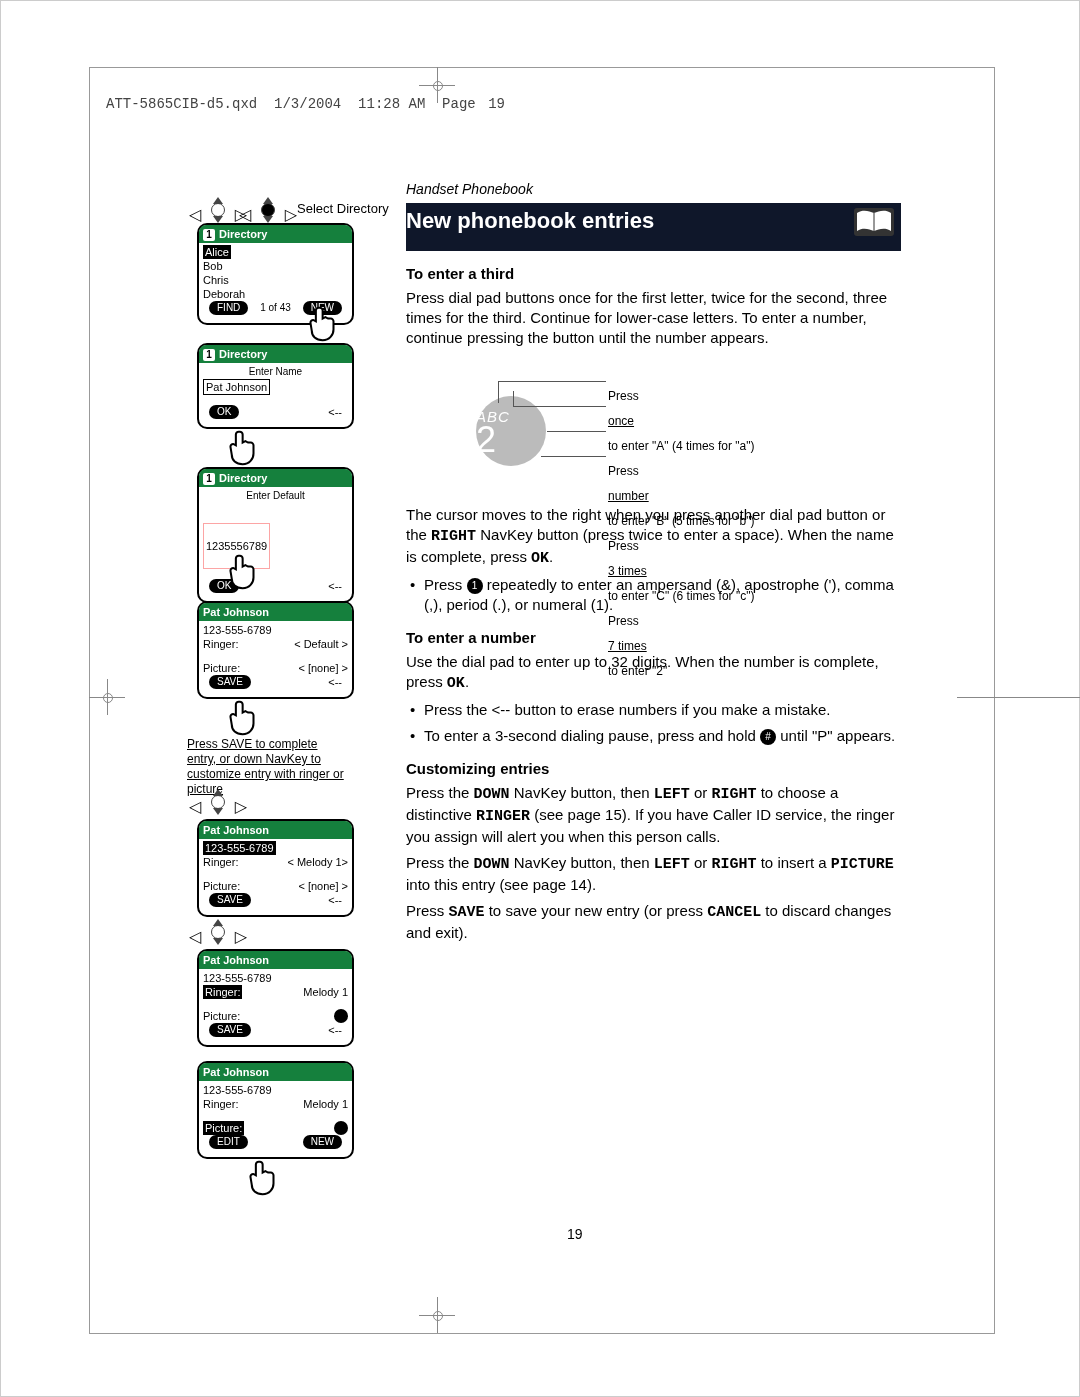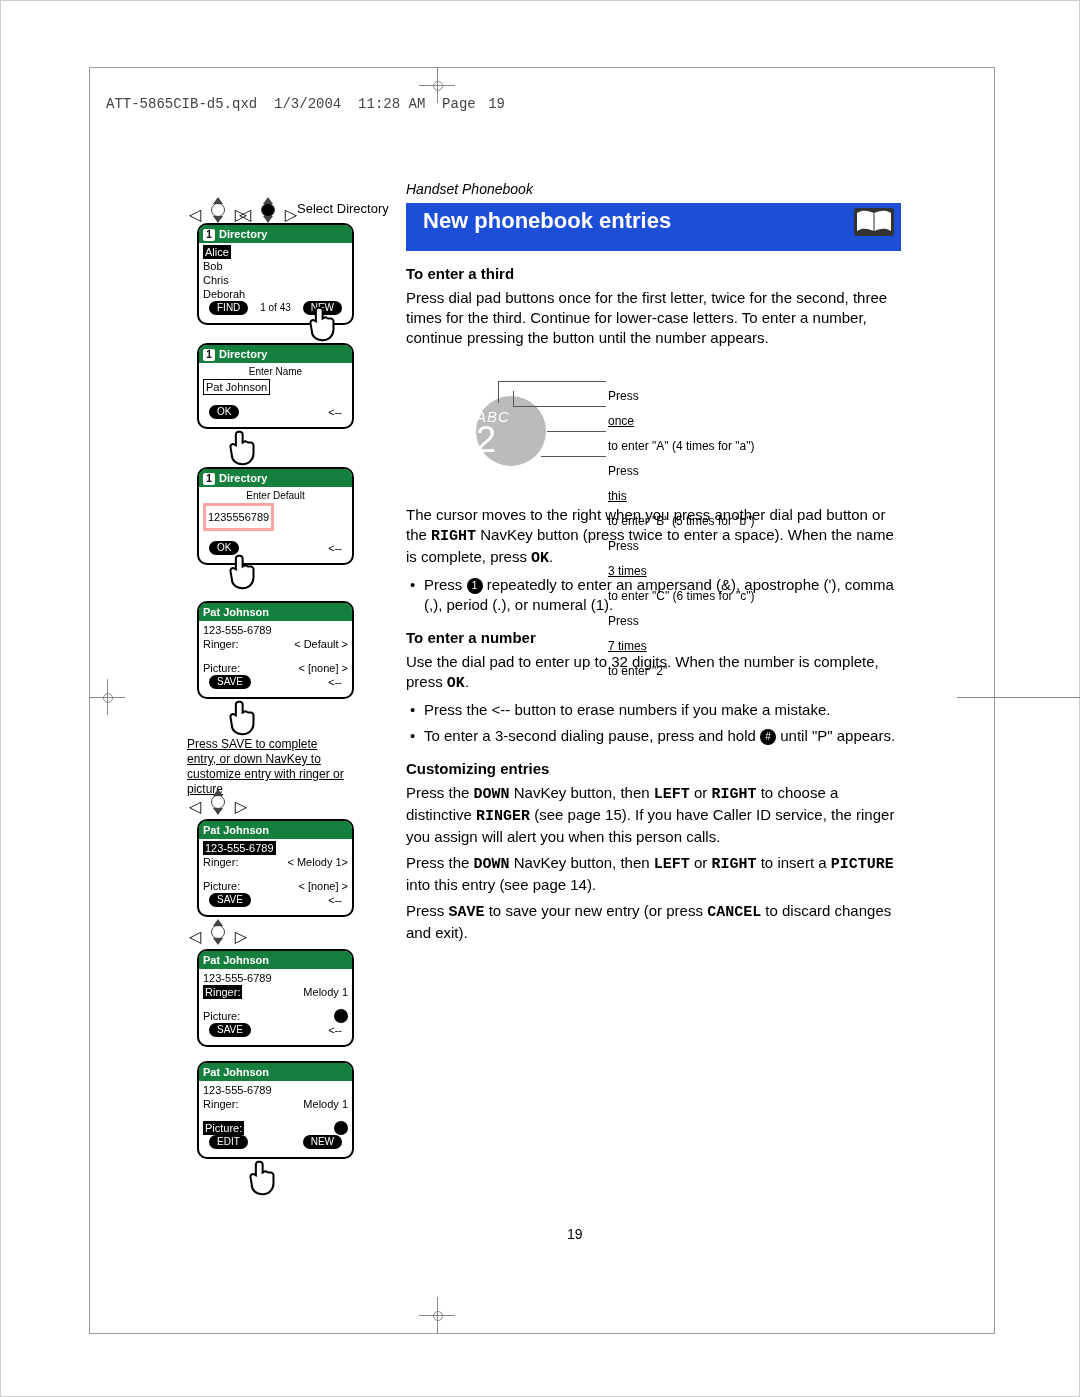--- a/index.html
+++ b/index.html
@@ -39,21 +39,21 @@
   .pic-circle{display:inline-block;width:14px;height:14px;background:#000;border-radius:50%;vertical-align:middle;}
 
   .hand{position:absolute;width:34px;height:38px;}
   .hand svg{width:100%;height:100%;}
 
   .side-caption{position:absolute;left:186px;width:160px;font-size:12px;line-height:15px;}
 
   
   .right{position:absolute;left:405px;top:180px;width:495px;}
   .subtitle{font-style:italic;font-size:14px;margin-bottom:6px;}
-  .bar{background:#1d4ed8;color:#fff;font-size:22px;font-weight:bold;padding:6px 17px;height:36px;line-height:24px;position:relative;}
+  .bar{background:#0f172a;color:#fff;font-size:22px;font-weight:bold;padding:6px 0;height:36px;line-height:24px;position:relative;}
   .bar .book-icon{position:absolute;right:6px;top:4px;width:42px;height:30px;}
   .section-h{font-weight:bold;font-size:15px;margin:14px 0 6px 0;}
   .para{font-size:15px;line-height:20px;margin:6px 0;}
   .para .bold{font-weight:bold;font-family:Liberation Mono, monospace;}
   .bullets{font-size:15px;line-height:20px;margin:4px 0 4px 0;padding-left:4px;}
   .bullets li{list-style:none;margin:6px 0;position:relative;padding-left:14px;}
   .bullets li:before{content:"•";position:absolute;left:0;}
   .key-circle{display:inline-flex;width:16px;height:16px;border-radius:50%;background:#000;color:#fff;font-size:10px;align-items:center;justify-content:center;vertical-align:middle;}
 
   
@@ -153,21 +153,21 @@
 <div class="hand" style="left:226px;top:428px;">
   <svg viewBox="0 0 24 28">
         <path d="M9 2c1 0 2 1 2 2v6l2-1 2 1 2 0c1 0 2 1 2 2v6c0 4-3 8-8 8s-8-3-8-7l-1-6c0-1 1-2 2-2l2 1V4c0-1 1-2 2-2z" fill="#fff" stroke="#000" stroke-width="1.5"></path>
       </svg>
 </div>
 
 <div class="screen" style="left:196px;top:466px;">
   <div class="hdr"><span class="idx-box">1</span><span>Directory</span></div>
   <div class="body">
     <div class="smallc">Enter Default</div>
-    <div style="border:3px solid #fca5a5;padding:4px 2px;display:inline-block;">1235556789</div>
+    <div style="border:1px solid #fca5a5;padding:15px 2px;display:inline-block;margin-top:20px;">1235556789</div>
     <div style="height:10px;"></div>
     <div class="footer">
       <span class="btn-pill">OK</span>
       <span></span>
       <span>&lt;--</span>
     </div>
   </div>
 </div>
 <div class="hand" style="left:226px;top:552px;">
   <svg viewBox="0 0 24 28">
@@ -317,21 +317,21 @@
 <div class="lead-line" style="left:540px;top:455px;width:65px;"></div>
 
 <div class="press-lines">
   <span>
         <span>Press </span>
         <span class="u">once</span>
         <span> to enter "A" (4 times for "a")</span>
       </span>
   <span>
         <span>Press </span>
-        <span class="u">this</span>
+        <span class="u">number</span>
         <span> to enter "B" (5 times for "b")</span>
       </span>
   <span>
         <span>Press </span>
         <span class="u">3 times</span>
         <span> to enter "C" (6 times for "c")</span>
       </span>
   <span>
         <span>Press </span>
         <span class="u">7 times</span>

